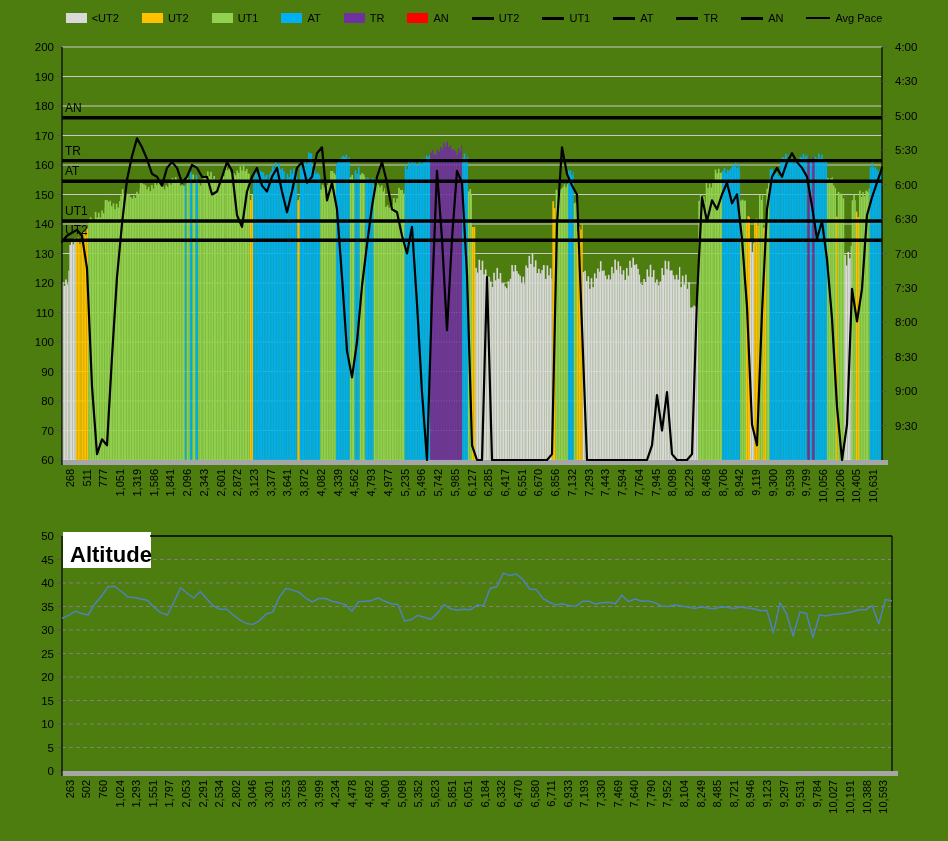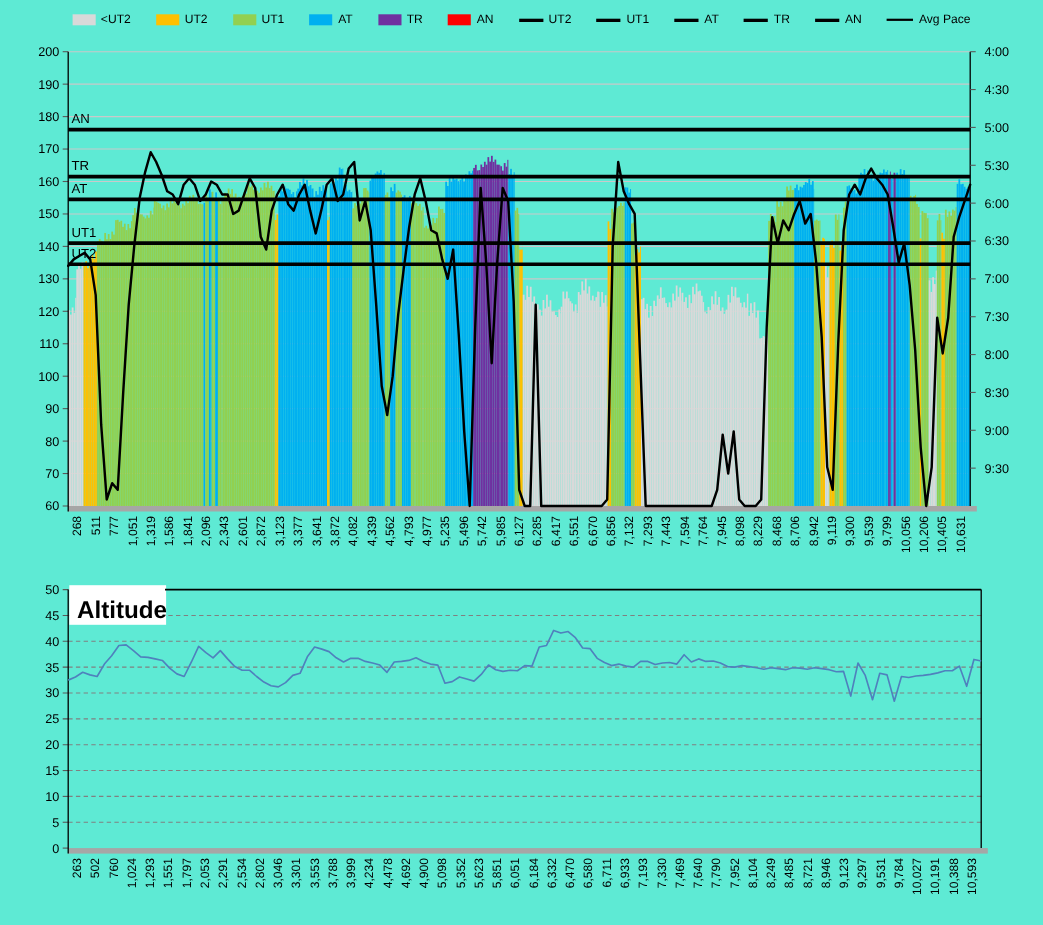--- a/index.html
+++ b/index.html
@@ -1,16 +1,16 @@
 <!DOCTYPE html>
 <html><head>
 <meta charset="utf-8">
 <style>
   html,body{margin:0;padding:0;background:#ffffff;}
-  .stage{position:relative;width:948px;height:841px;background:#5eead4;overflow:hidden;
+  .stage{position:relative;width:948px;height:841px;background:#4d7c0f;overflow:hidden;
          font-family:"Liberation Sans","DejaVu Sans",sans-serif;}
   .legend{position:absolute;left:0;top:12px;width:948px;display:flex;align-items:center;
           justify-content:center;gap:23px;font-size:11px;color:#000;}
   .legend .item{display:flex;align-items:center;gap:5px;white-space:nowrap;}
   .legend .swatch{width:21px;height:10px;display:inline-block;}
   .legend .lineSample{width:22px;height:3px;background:#000;display:inline-block;}
   .legend .lineThin{width:24px;height:2px;background:#000;display:inline-block;}
   svg{position:absolute;left:0;}
   #topChart{top:0;}
   #bottomChart{top:530px;}

